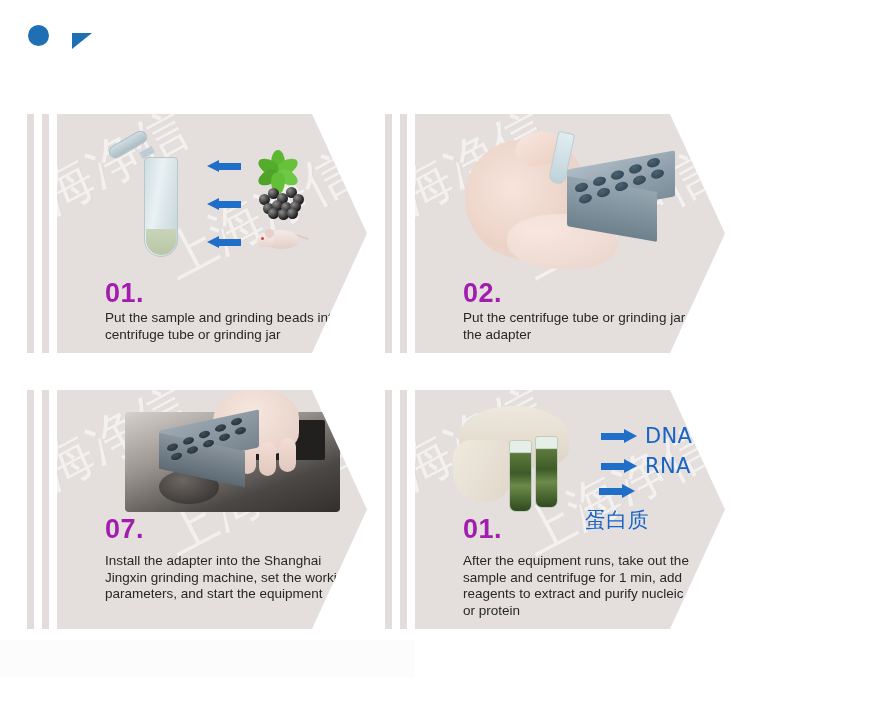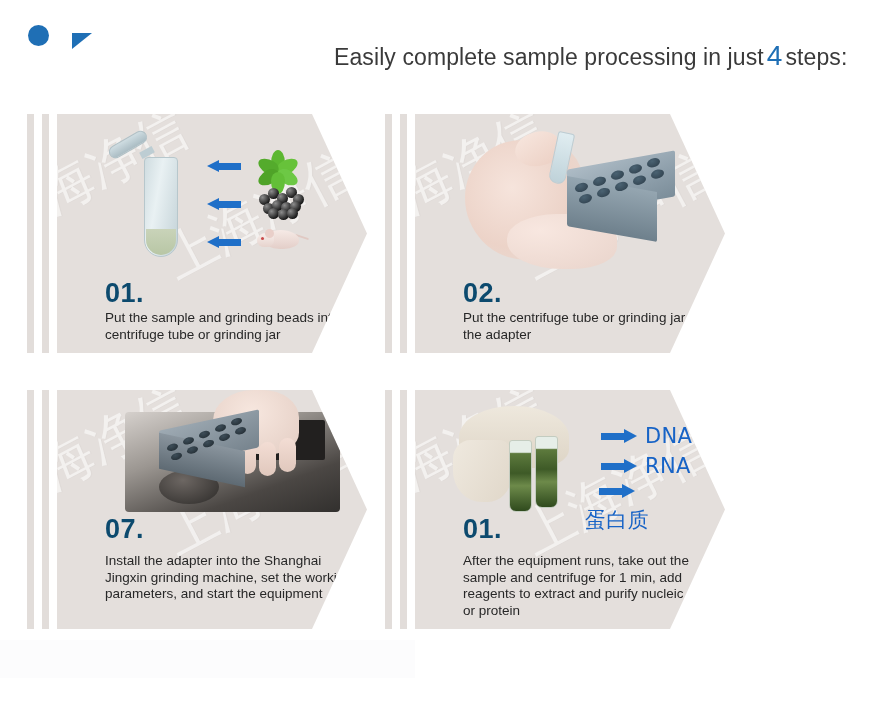--- a/index.html
+++ b/index.html
@@ -119,21 +119,21 @@
     white-space: nowrap;
     text-shadow: 1px 1px 0 rgba(0,0,0,.03);
   }
   .watermark span { display:block; }
   .watermark .w2 { margin-left: 130px; margin-top: 55px; }
 
   
   .step-num {
     position: absolute;
     left: 48px;
-    color: #0c4a6e;
+    color: #a21caf;
     font-size: 27px;
     font-weight: bold;
     letter-spacing: .5px;
   }
   .step-desc {
     position: absolute;
     left: 48px;
     width: 250px;
     color: #272727;
     font-size: 13.5px;
@@ -410,23 +410,20 @@
     width: 415px; height: 38px;
     background: #fcfcfd;
   }
 </style>
 </head>
 <body>
 
 <div class="header">
   <div class="header-dot"></div>
   <div class="badge-tail"></div>
-  <div class="headline">
-    <span>Easily complete sample processing in just</span><span class="num">4</span><span>steps:</span>
-  </div>
 </div>
 
 <div class="steps">
 
   <div class="step s1">
     <div class="bar b1"></div>
     <div class="bar b2"></div>
     <div class="panel">
       <div class="watermark">
         <span class="w1">上海净信</span>

